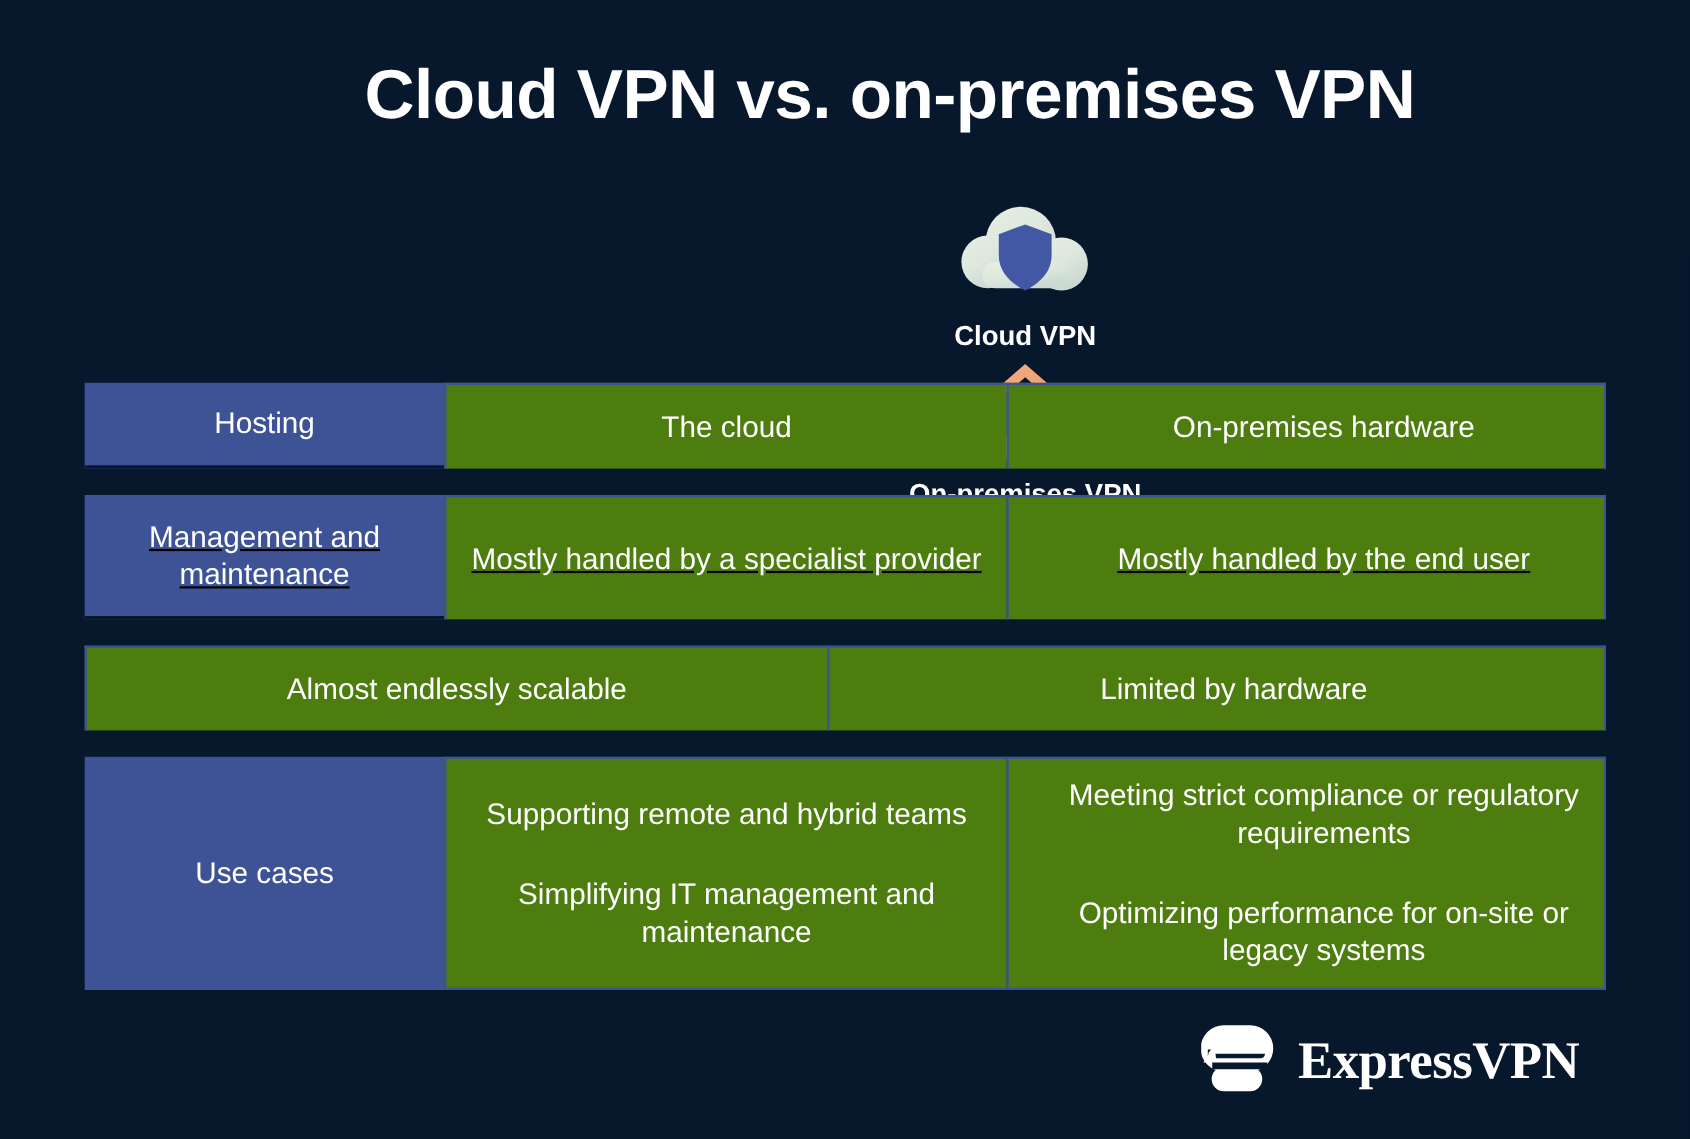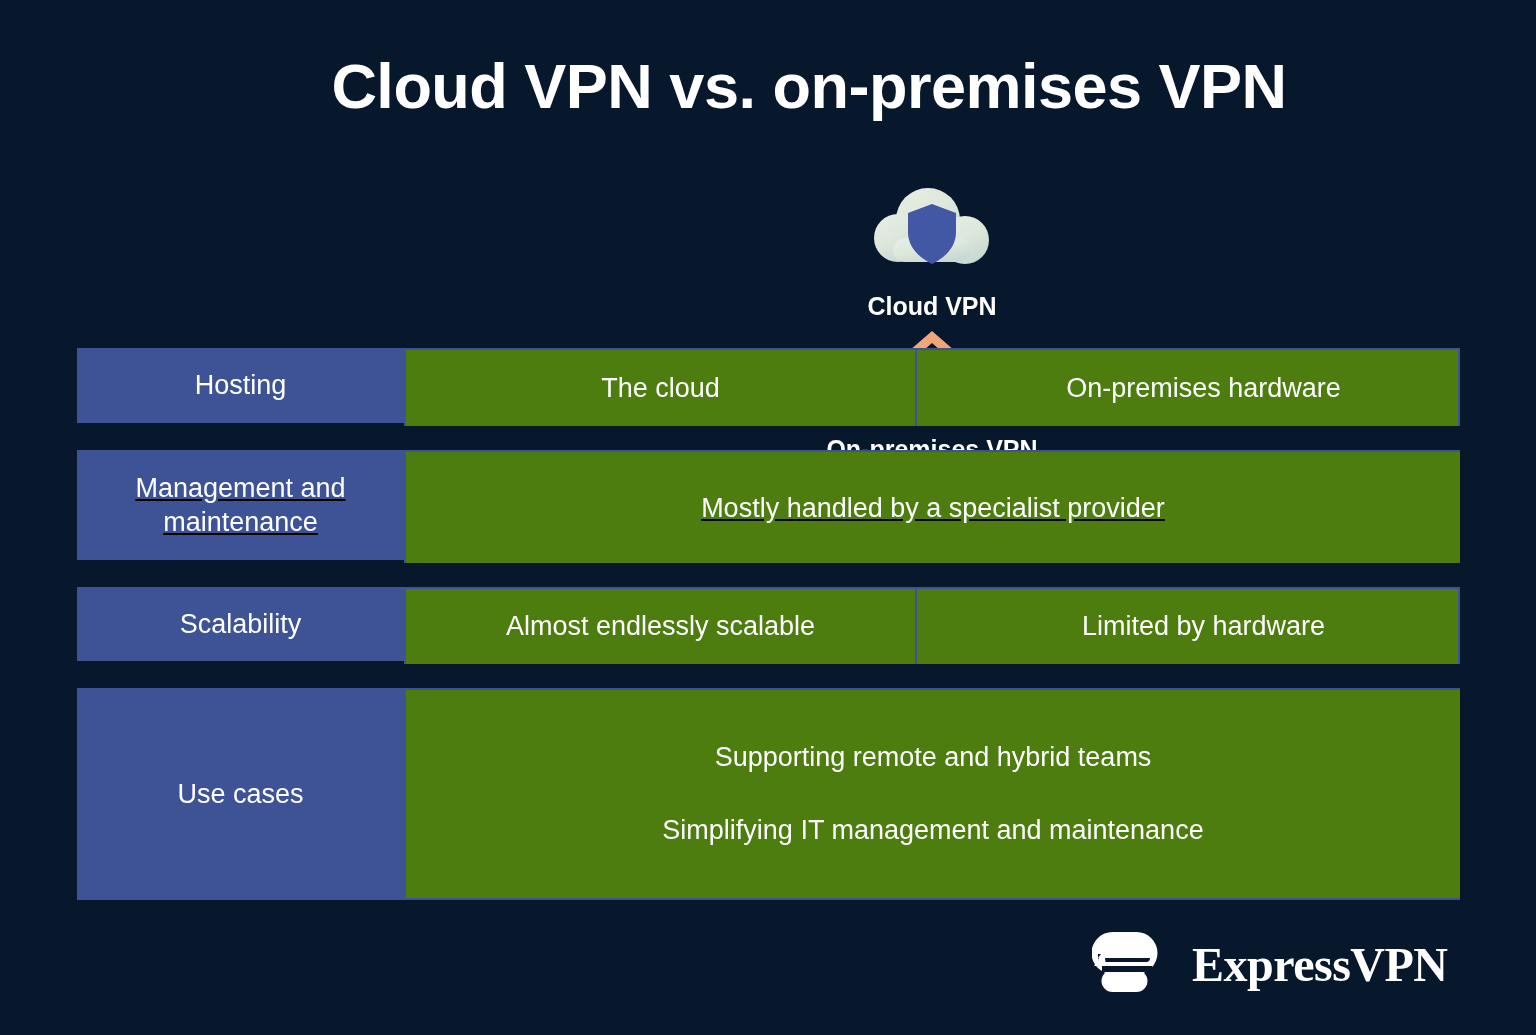--- a/index.html
+++ b/index.html
@@ -122,21 +122,21 @@
 
   .cell .para + .para { margin-top: 38px; }
 
   
   .logo {
     position: absolute;
     left: 1092px;
     top: 930px;
     display: flex;
     align-items: center;
-    gap: 32px;
+    gap: 20px;
   }
   .logo-mark { display: block; }
   .logo-word {
     color: #ffffff;
     font-family: "Liberation Serif", serif;
     font-size: 48px;
     font-weight: 700;
     letter-spacing: -0.5px;
     white-space: nowrap;
   }
@@ -218,46 +218,54 @@
 
     <div class="row r2">
       <div class="cell label">
         <span>Management and maintenance</span>
       </div>
       <div class="cell value">
         <div>
           <div class="para">Mostly handled by a specialist provider</div>
         </div>
       </div>
+      <div class="cell value last">
+        <div>
+          <div class="para">Mostly handled by the end user</div>
+        </div>
+      </div>
     </div>
 
     <div class="row r3">
-      <div class="cell label">
-        <span>Scalability</span>
-      </div>
       <div class="cell value">
         <div>
           <div class="para">Almost endlessly scalable</div>
         </div>
       </div>
       <div class="cell value last">
         <div>
           <div class="para">Limited by hardware</div>
         </div>
       </div>
     </div>
 
     <div class="row r4">
       <div class="cell label">
         <span>Use cases</span>
       </div>
       <div class="cell value">
         <div>
           <div class="para">Supporting remote and hybrid teams</div>
           <div class="para">Simplifying IT management and maintenance</div>
+        </div>
+      </div>
+      <div class="cell value last">
+        <div>
+          <div class="para">Meeting strict compliance or regulatory requirements</div>
+          <div class="para">Optimizing performance for on-site or legacy systems</div>
         </div>
       </div>
     </div>
   </div>
 
   <div class="logo">
     <span class="logo-mark">
       <svg width="68" height="64" viewBox="0 0 68 64" aria-hidden="true">
         <g fill="#ffffff">
           <path d="M20.5 2 h24 a21 21 0 0 1 0 42 h-24 a21 21 0 0 1 0 -42 z"></path>

